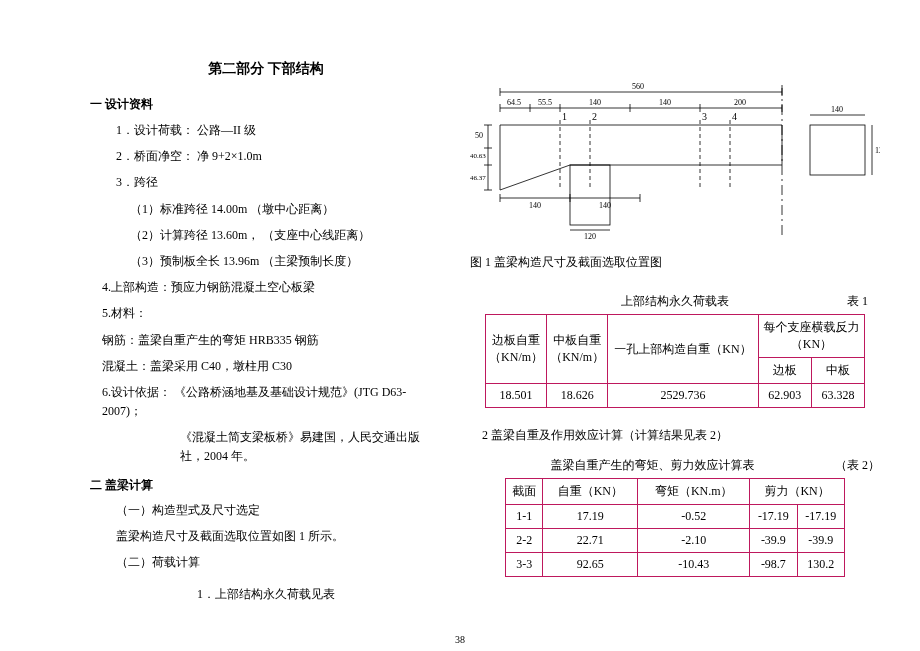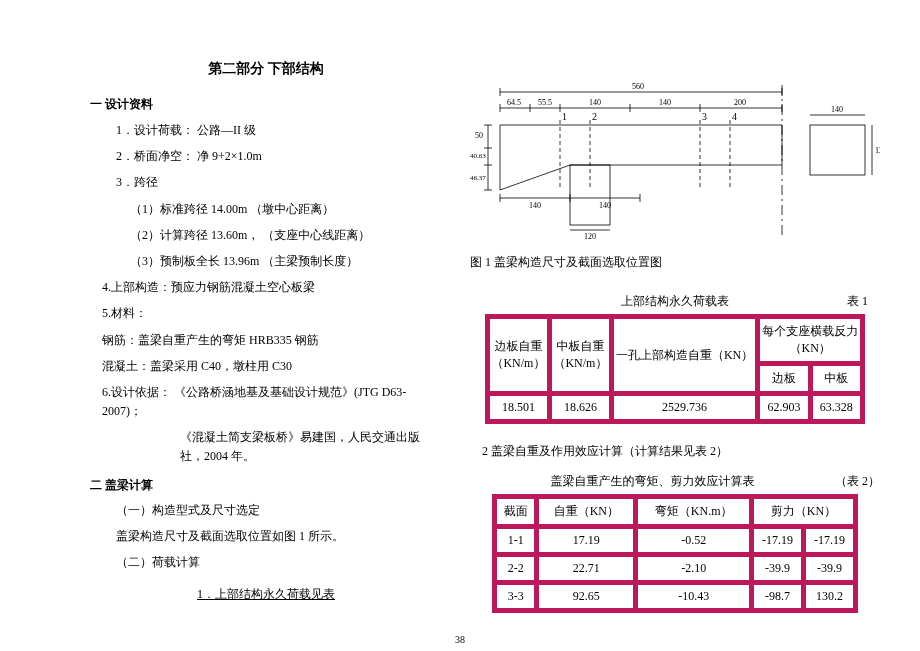--- a/index.html
+++ b/index.html
@@ -25,49 +25,49 @@
     text-align: center;
     font-weight: bold;
     font-size: 14px;
     margin-bottom: 18px;
   }
   .h1 { font-weight: bold; margin: 8px 0; }
   .h2 { font-weight: bold; margin: 10px 0 6px 0; }
   .line { margin: 7px 12px; line-height: 1.6; }
   .indent1 { padding-left: 14px; }
   .indent2 { padding-left: 28px; }
-  .center-line { text-align: center; margin: 14px 0 4px 0; text-decoration: underline; }
+  .center-line { text-align: center; margin: 14px 0 4px 0; }
   .pagenum {
     position: absolute;
     bottom: 6px;
     left: 0; right: 0;
     text-align: center;
     font-size: 10px;
   }
 
   .diagram {
     margin-top: 20px;
   }
   .fig-caption { margin: 10px 0 22px 0; }
   .table-caption { text-align: center; margin: 4px 12px; position: relative; }
   .table-caption .label-right { position: absolute; right: 0; }
 
   table {
     border-collapse: collapse;
     margin: 0 auto;
   }
   td, th {
-    border: 5px solid #be185d;
+    border: 1px solid #be185d;
     padding: 4px 1px;
     text-align: center;
     font-weight: normal;
     font-size: 12px;
   }
   .table1 { width: 380px; }
-  .table2 { width: 366px; }
+  .table2 { width: 340px; }
   .table2-caption { text-align: center; margin: 12px 0 4px 0; }
   .paren-right { float: right; }
 </style>
 </head>
 <body>
 
 <div class="page">
 
   <div class="left-col">
     <div class="title">第二部分  下部结构</div>

